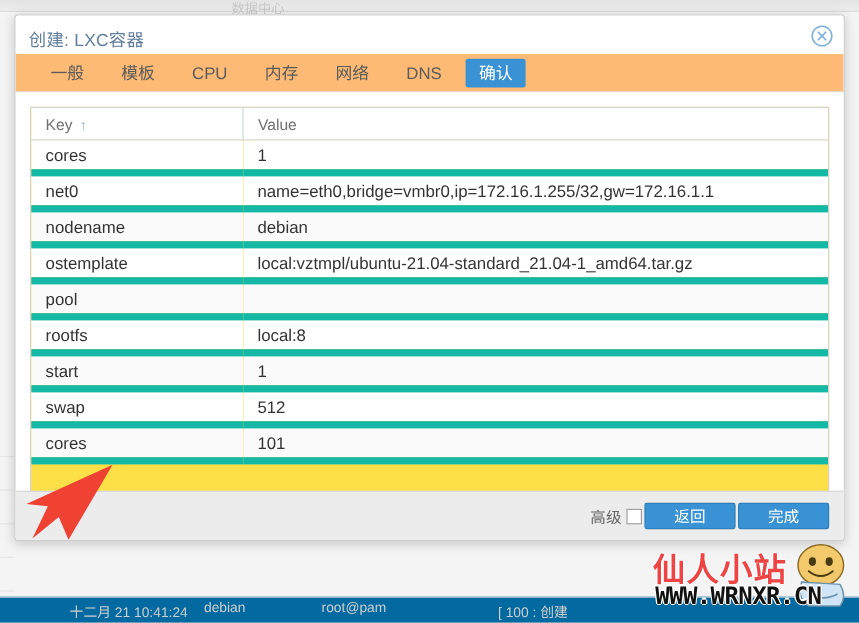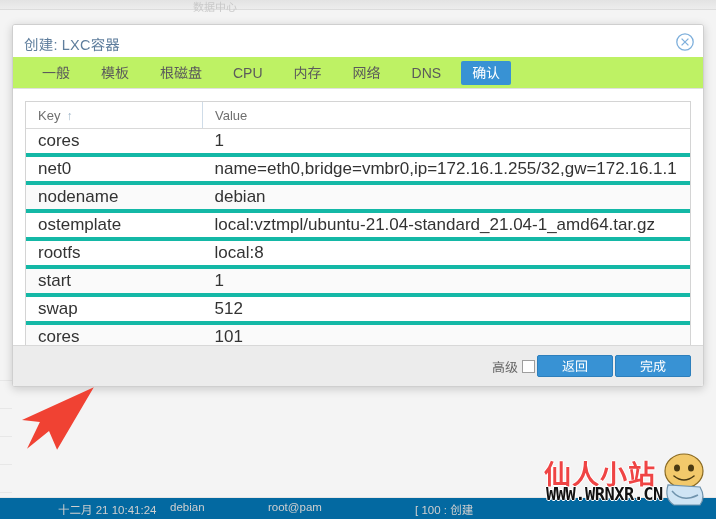--- a/index.html
+++ b/index.html
@@ -65,23 +65,23 @@
     display: block;
     height: 1px;
     background: #e7e7e7;
     margin-bottom: 27px;
   }
 
   
   #modal {
     position: absolute;
     left: 12px;
-    top: 24px;
+    top: 12px;
     width: 692px;
-    height: 363px;
+    height: 439px;
     background: #ffffff;
     border: 1px solid #cfcfcf;
     border-radius: 3px;
     box-shadow: 0 2px 10px rgba(0,0,0,.18);
     box-sizing: border-box;
     overflow: hidden;
   }
 
   
   .modal-header {
@@ -110,21 +110,21 @@
   .close-btn svg { display: block; }
 
   
   .tabbar {
     position: relative;
     height: 32px;
     padding-left: 18px;
     display: flex;
     align-items: center;
     gap: 0;
-    background: #bef264;
+    background: #fdba74;
   }
   .tab {
     font-size: 14px;
     color: #5b5b5b;
     padding: 3px 11px;
     margin-right: 9px;
     border-radius: 2px;
     cursor: pointer;
     white-space: nowrap;
     line-height: 18px;
@@ -182,26 +182,26 @@
   }
   th .sort-arrow {
     color: #9bb2c6;
     font-size: 12px;
     margin-left: 6px;
   }
   table.kvgrid td {
     height: 24px;
     padding: 0 0 0 12px;
     color: #333333;
-    border-bottom: 4px solid #14b8a6;
+    border-bottom: 6px solid #14b8a6;
     white-space: nowrap;
     overflow: hidden;
     text-overflow: ellipsis;
     vertical-align: middle;
-    font-size: 17px;
+    font-size: 14px;
   }
   table.kvgrid tr.odd td { background: #ffffff; }
   table.kvgrid tr.even td { background: #fafafa; }
   td.cell-key { width: 164px; }
 
   
   .startup-row {
     position: absolute;
     left: 14px;
     bottom: 10px;
@@ -303,21 +303,21 @@
     letter-spacing: 1px;
     font-family: "DejaVu Sans", sans-serif;
     text-shadow:
        1px 0 0 #fff, -1px 0 0 #fff, 0 1px 0 #fff, 0 -1px 0 #fff;
     white-space: nowrap;
   }
   .wm-url {
     position: absolute;
     left: 4px;
     top: 33px;
-    font-size: 17px;
+    font-size: 20px;
     font-weight: bold;
     color: #111111;
     font-family: "DejaVu Sans Mono", monospace;
     letter-spacing: -.5px;
     text-shadow:
        1px 0 0 #fff, -1px 0 0 #fff, 0 1px 0 #fff, 0 -1px 0 #fff;
     white-space: nowrap;
   }
   .wm-mascot {
     position: absolute;
@@ -357,21 +357,20 @@
         <circle cx="10" cy="10" r="8.2" fill="none" stroke="#7fb0dc" stroke-width="1.3"></circle>
         <line x1="6.6" y1="6.6" x2="13.4" y2="13.4" stroke="#7fb0dc" stroke-width="1.3"></line>
         <line x1="13.4" y1="6.6" x2="6.6" y2="13.4" stroke="#7fb0dc" stroke-width="1.3"></line>
       </svg>
     </div>
   </div>
 
   <div class="tabbar">
     <div class="tab">一般</div>
     <div class="tab">模板</div>
-    <div class="tab">根磁盘</div>
     <div class="tab">CPU</div>
     <div class="tab">内存</div>
     <div class="tab">网络</div>
     <div class="tab">DNS</div>
     <div class="tab active">确认</div>
     <div class="tabbar-rule"></div>
   </div>
 
   <div class="modal-body">
     <div class="panel">
@@ -396,20 +395,24 @@
               <td>name=eth0,bridge=vmbr0,ip=172.16.1.255/32,gw=172.16.1.1</td>
             </tr>
           <tr class="even">
               <td class="cell-key">nodename</td>
               <td>debian</td>
             </tr>
           <tr class="odd">
               <td class="cell-key">ostemplate</td>
               <td>local:vztmpl/ubuntu-21.04-standard_21.04-1_amd64.tar.gz</td>
             </tr>
+          <tr class="even">
+              <td class="cell-key">pool</td>
+              <td></td>
+            </tr>
           <tr class="odd">
               <td class="cell-key">rootfs</td>
               <td>local:8</td>
             </tr>
           <tr class="even">
               <td class="cell-key">start</td>
               <td>1</td>
             </tr>
           <tr class="odd">
               <td class="cell-key">swap</td>

